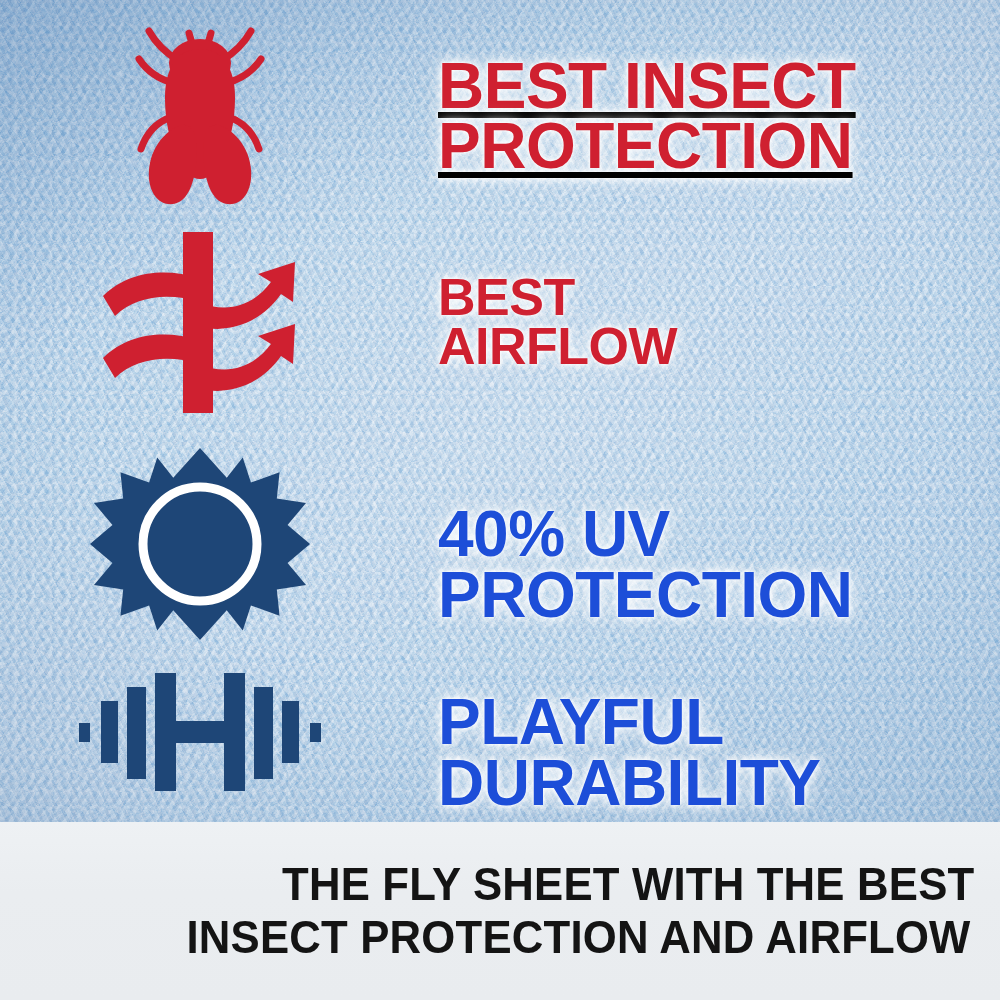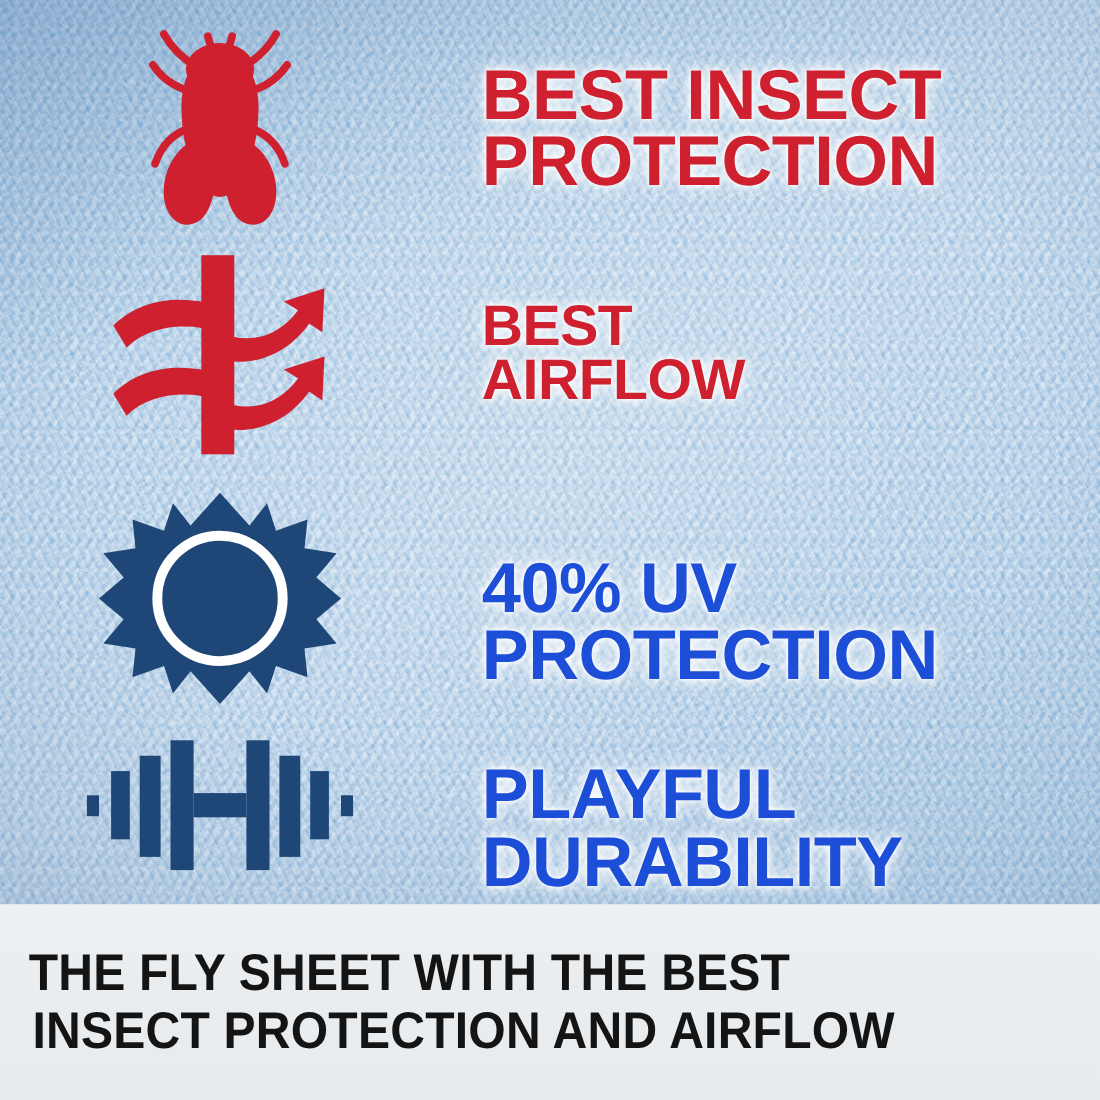--- a/index.html
+++ b/index.html
@@ -127,21 +127,21 @@
     color: #1d4ed8;
     text-shadow:
       0 0 3px rgba(255,255,255,.95),
       0 0 7px rgba(255,255,255,.9),
       0 0 13px rgba(255,255,255,.8),
       0 0 20px rgba(255,255,255,.55);
     margin-top: 41px;
   }
 
   
-  #row-insect    { top:  18px; height: 196px; }
+  #row-insect    { top:  18px; height: 196px; text-decoration: underline; }
   #row-airflow   { top: 222px; height: 200px; }
   #row-uv        { top: 438px; height: 212px; }
   #row-durability{ top: 652px; height: 160px; }
 
   #row-insect    .feature-text { font-size: 64px; }
   #row-airflow   .feature-text { font-size: 52px; }
   #row-uv        .feature-text { font-size: 64px; }
   #row-durability .feature-text { font-size: 64px; }
 
   #row-insect    .text-cell,
@@ -152,21 +152,21 @@
   
   .caption-band {
     position: absolute;
     left: 0;
     top: 822px;
     width: 1000px;
     height: 178px;
     background: linear-gradient(180deg, #eef1f4 0%, #eaedf0 40%, #e9ecef 100%);
     display: flex;
     flex-direction: column;
-    align-items: flex-start;
+    align-items: flex-end;
     justify-content: center;
   }
   .caption-line {
     color: #141414;
     font-weight: 700;
     font-size: 47px;
     line-height: 1.12;
     letter-spacing: 0.2px;
     transform: scaleX(.93);
     white-space: nowrap;

